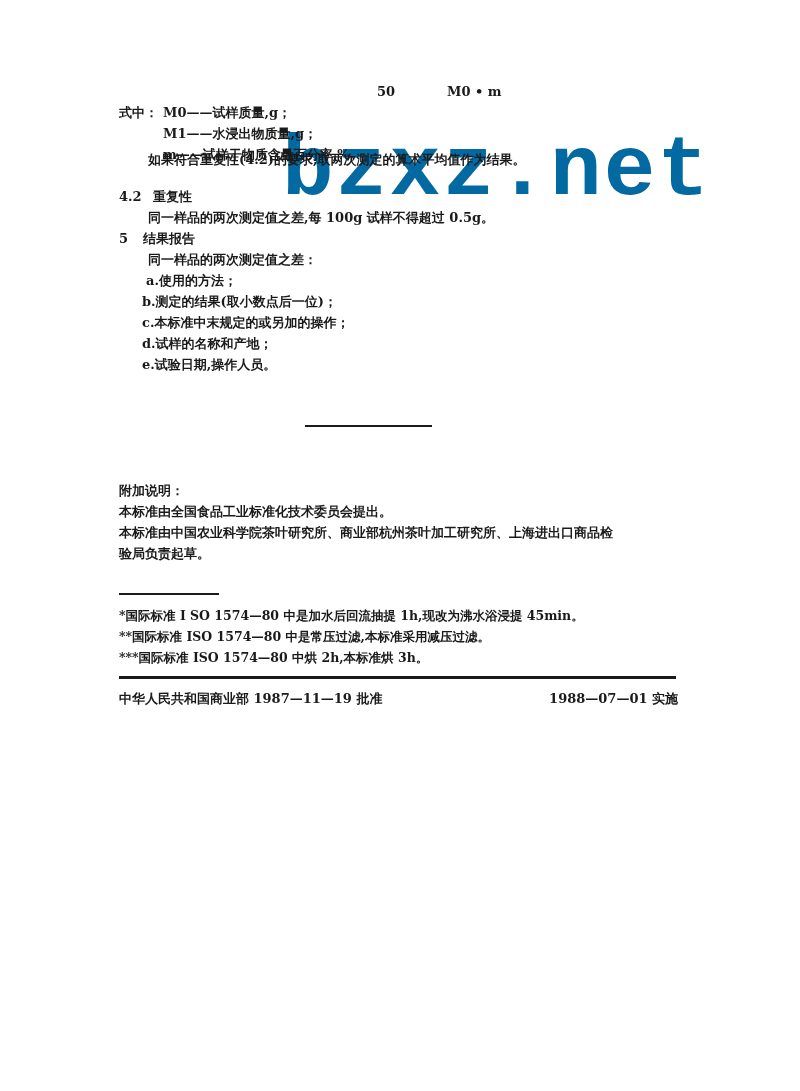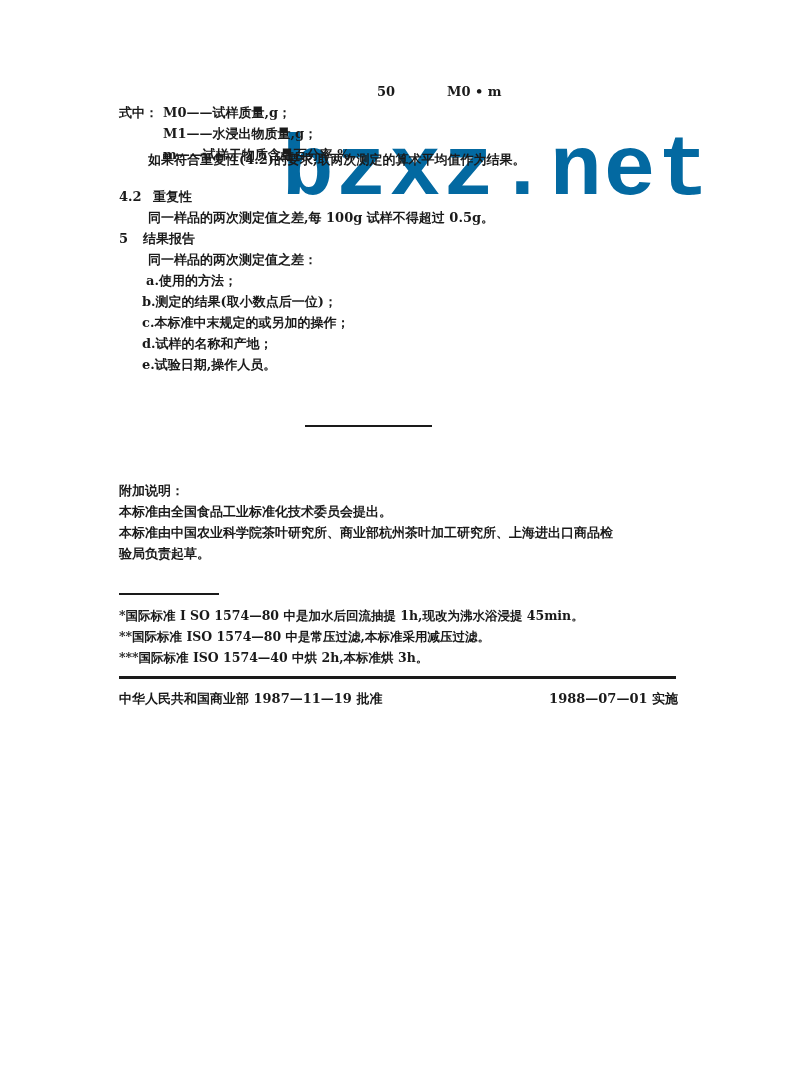--- a/index.html
+++ b/index.html
@@ -106,20 +106,20 @@
 
   <div class="line" style="left:119px; top:482px;">附加说明：</div>
   <div class="line" style="left:119px; top:503px;">本标准由全国食品工业标准化技术委员会提出。</div>
   <div class="line" style="left:119px; top:524px;">本标准由中国农业科学院茶叶研究所、商业部杭州茶叶加工研究所、上海进出口商品检</div>
   <div class="line" style="left:119px; top:545px;">验局负责起草。</div>
 
   <div class="rule" style="left:119px; top:593px; width:100px; height:2px;"></div>
 
   <div class="line fn" style="left:119px; top:607px;">*国际标准 I SO 1574—80 中是加水后回流抽提 1h,现改为沸水浴浸提 45min。</div>
   <div class="line fn" style="left:119px; top:628px;">**国际标准 ISO 1574—80 中是常压过滤,本标准采用减压过滤。</div>
-  <div class="line fn" style="left:119px; top:649px;">***国际标准 ISO 1574—40 中烘 2h,本标准烘 3h。</div>
+  <div class="line fn" style="left:119px; top:649px;">***国际标准 ISO 1574—80 中烘 2h,本标准烘 3h。</div>
 
   <div class="rule" style="left:119px; top:676px; width:557px; height:3px;"></div>
 
   <div class="footer-left">中华人民共和国商业部 1987—11—19 批准</div>
   <div class="footer-right">1988—07—01 实施</div>
 
 </div>
 
 </body></html>

